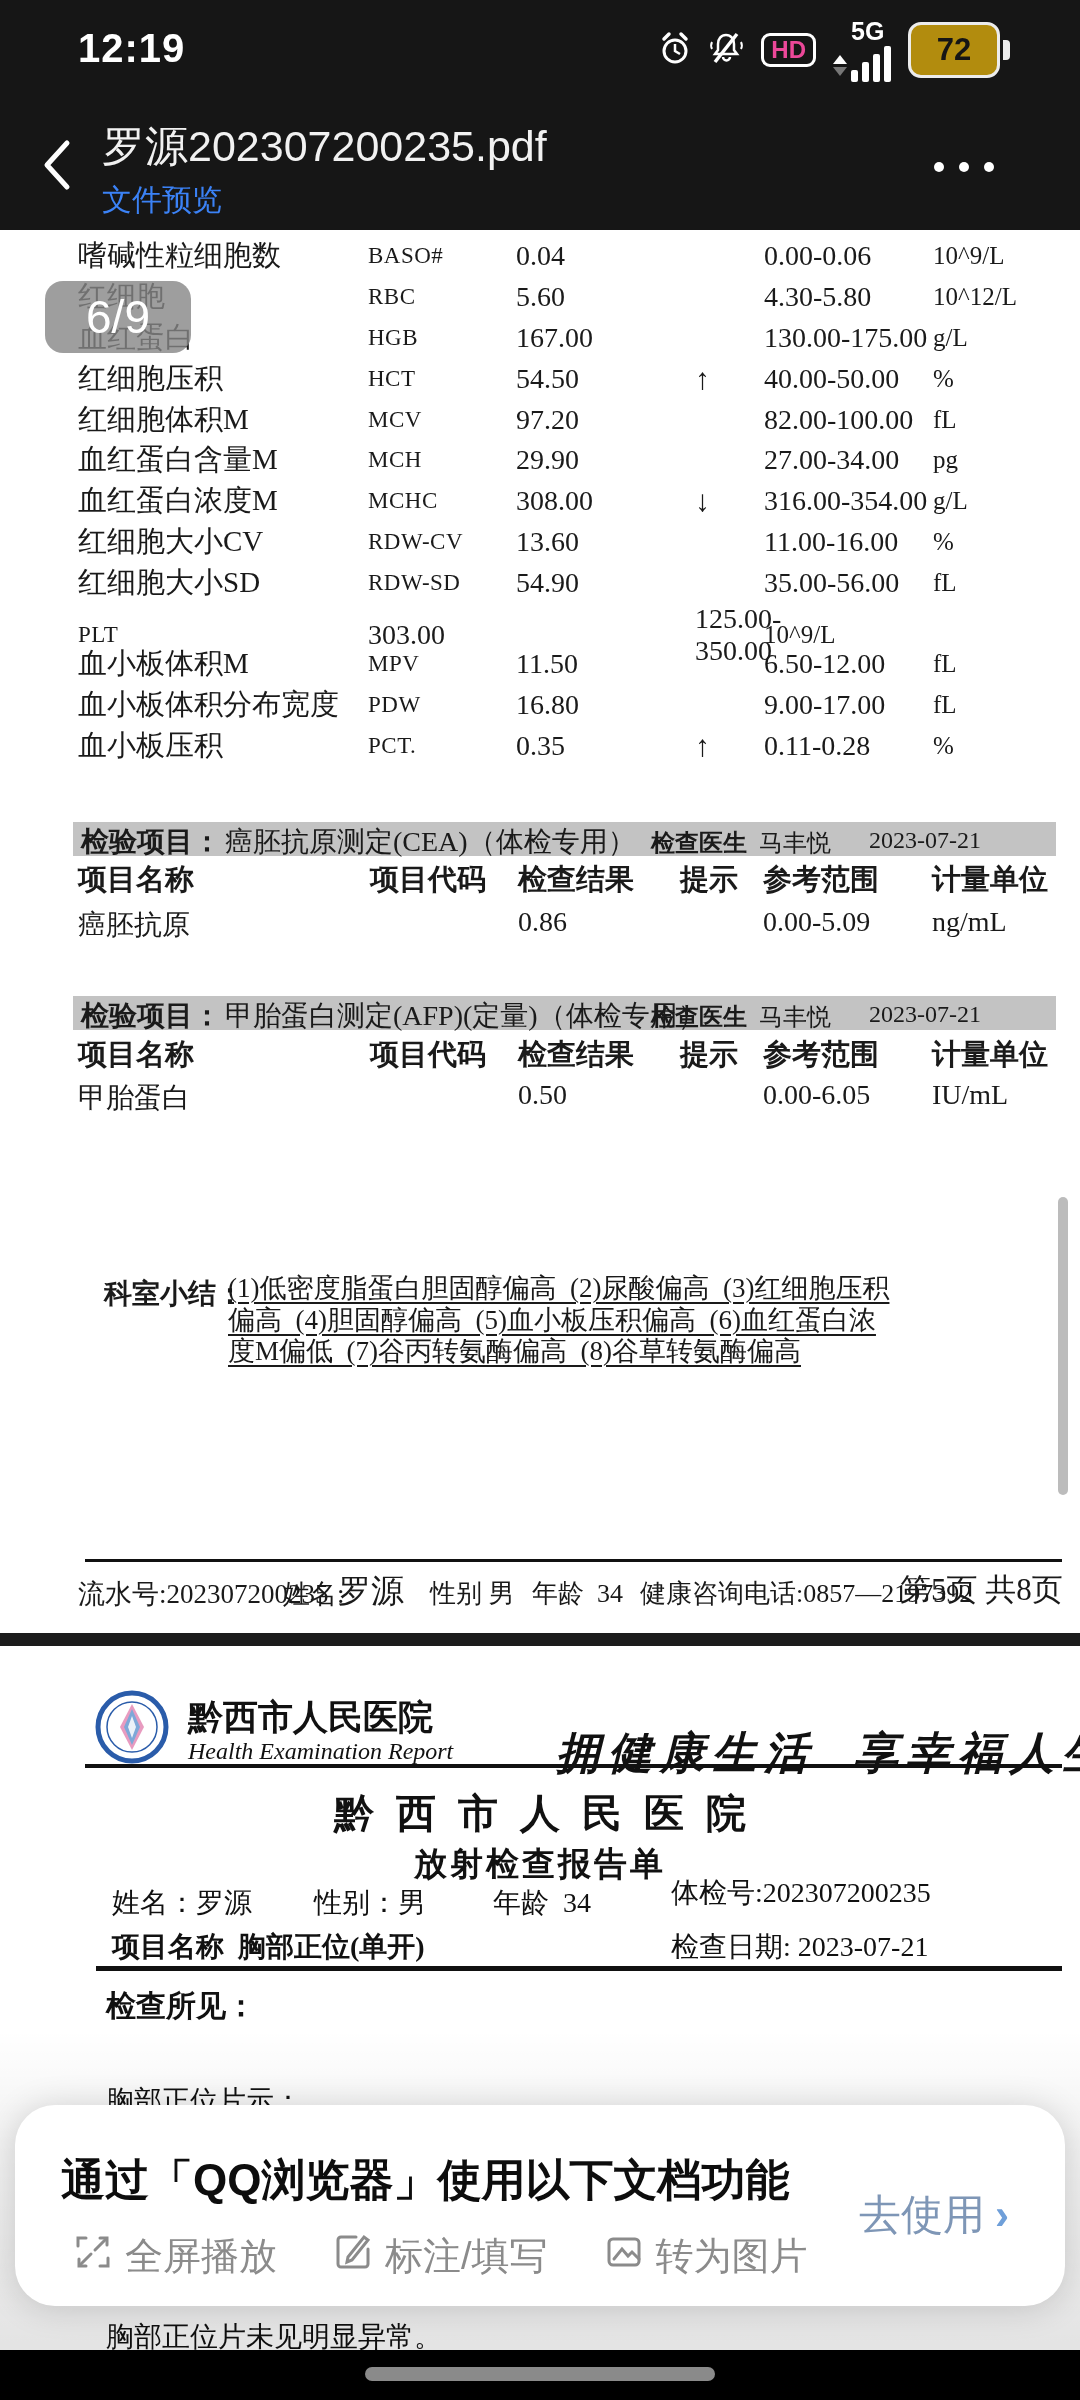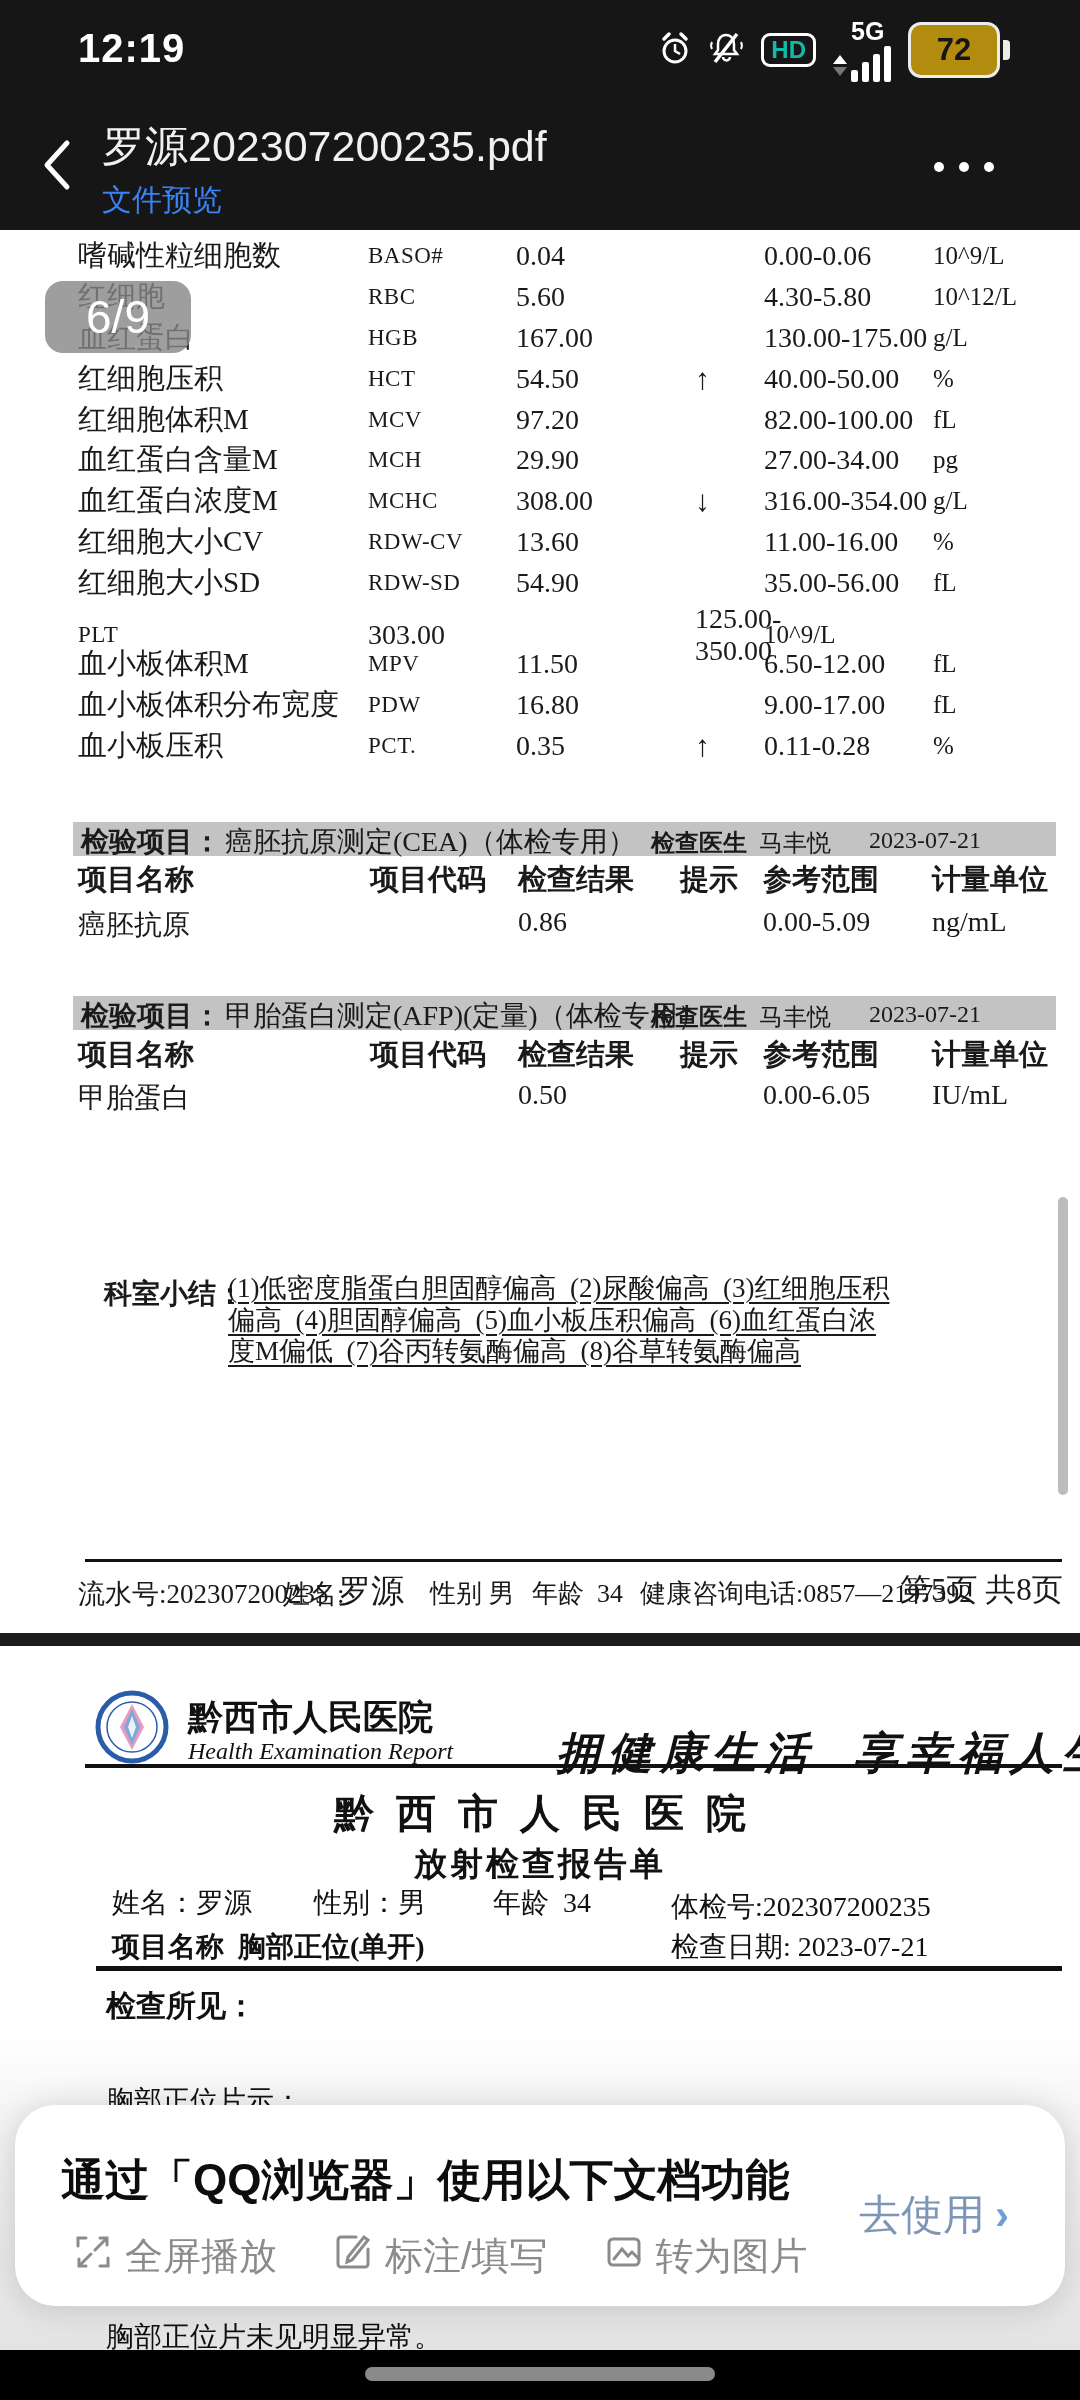--- a/index.html
+++ b/index.html
@@ -3,21 +3,21 @@
 <meta charset="utf-8">
 <style>
   html,body{margin:0;padding:0;}
   body{width:1080px;height:2400px;position:relative;overflow:hidden;background:#000;
        font-family:"Liberation Sans",sans-serif;}
 
   
   .statusbar{position:absolute;left:0;top:0;width:1080px;height:100px;background:#161616;z-index:3;}
   .sb-time{position:absolute;left:78px;top:26px;font-size:40px;font-weight:600;color:#fff;letter-spacing:1px;}
   .sb-icons{position:absolute;right:70px;top:0;height:100px;display:flex;align-items:center;gap:17px;}
-  .hd-badge{border:3px solid #fff;border-radius:9px;color:#14b8a6;font-size:24px;font-weight:700;
+  .hd-badge{border:3px solid #fff;border-radius:9px;color:#ec4899;font-size:24px;font-weight:700;
             padding:2px 7px;line-height:1;}
   .net{display:flex;align-items:flex-end;gap:4px;}
   .net-arrows{display:flex;flex-direction:column;gap:3px;margin-bottom:6px;}
   .tri-up{width:0;height:0;border-left:7px solid transparent;border-right:7px solid transparent;border-bottom:9px solid #fff;}
   .tri-dn{width:0;height:0;border-left:7px solid transparent;border-right:7px solid transparent;border-top:9px solid #777;}
   .net-stack{display:flex;flex-direction:column;align-items:flex-start;}
   .net-5g{color:#fff;font-size:25px;font-weight:700;line-height:1;}
   .bars{display:flex;align-items:flex-end;gap:4px;margin-top:2px;}
   .bars i{display:block;width:7px;background:#fff;border-radius:2px;}
   .battery{display:flex;align-items:center;}
@@ -87,21 +87,21 @@
                letter-spacing:8px;white-space:pre;}
   .rule1{position:absolute;left:85px;top:118px;width:977px;height:4px;background:#111;}
   .r2-title{position:absolute;left:0;top:140px;width:1080px;text-align:center;font-size:40px;
             font-weight:700;letter-spacing:22px;text-indent:22px;}
   .r2-subtitle{position:absolute;left:0;top:196px;width:1080px;text-align:center;font-size:33px;
                font-weight:700;letter-spacing:3px;}
   .r2-info span{position:absolute;font-size:28px;white-space:pre;}
   .i-name{left:112px;top:238px;}
   .i-gender{left:314px;top:238px;}
   .i-age{left:493px;top:238px;}
-  .i-examno{left:671px;top:242px;}
+  .i-examno{left:671px;top:228px;}
   .i-projlbl{left:112px;top:282px;font-weight:700;}
   .i-proj{left:238px;top:282px;font-weight:600;}
   .i-date{left:671px;top:282px;}
   .rule2{position:absolute;left:96px;top:320px;width:966px;height:5px;background:#111;}
   .findings{position:absolute;left:106px;top:340px;font-size:30px;font-weight:700;}
   .intro{position:absolute;left:106px;top:436px;font-size:28px;}
   .conclusion{position:absolute;left:106px;top:672px;font-size:28px;}
 
   
   .page-badge{position:absolute;left:45px;top:281px;width:146px;height:72px;border-radius:18px;

